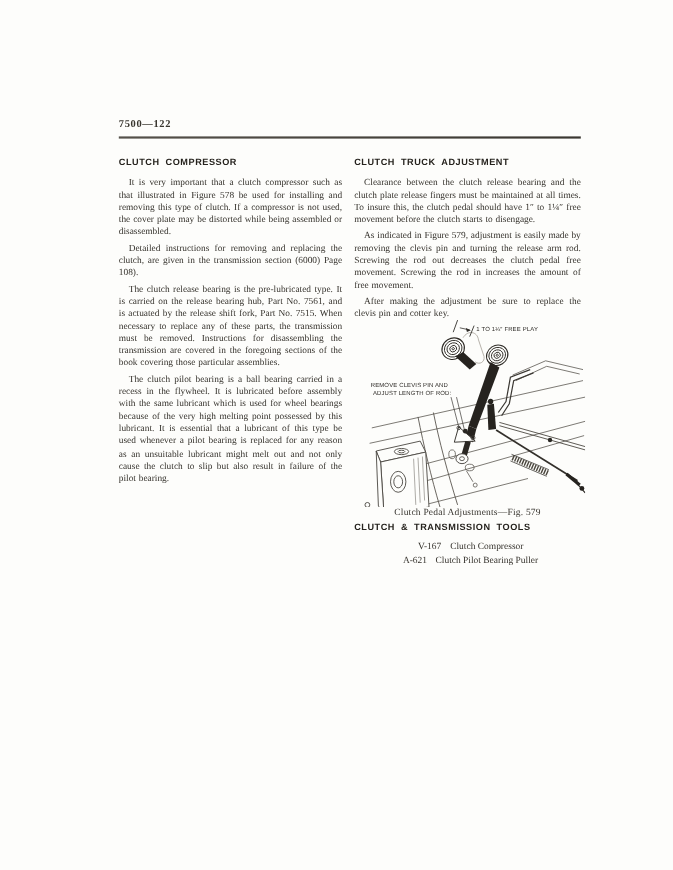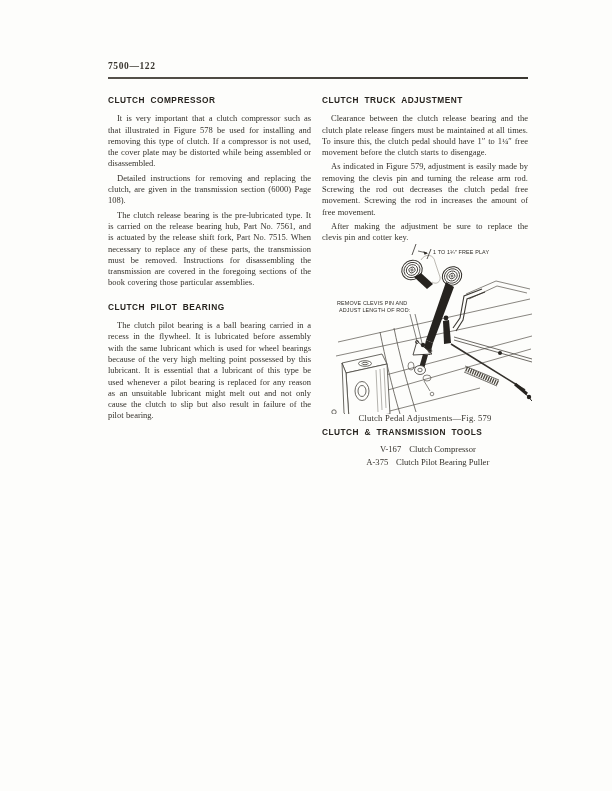--- a/index.html
+++ b/index.html
@@ -2,21 +2,21 @@
 <html><head>
 <meta charset="utf-8">
 <style>
   html,body{margin:0;padding:0;}
   body{
     width:612px;height:791px;position:relative;overflow:hidden;
     background:#fdfdfb;
     font-family:"Liberation Serif", serif;
     color:#312e29;
   }
-  .page{position:absolute;inset:0;}
+  .page{position:absolute;inset:0;margin-top:47px;}
   
   .hdr{position:absolute;left:108px;top:59px;width:420px;height:16px;}
   .hdr .pageno{
     position:absolute;left:0;top:2px;
     font-size:9.5px;font-weight:bold;letter-spacing:.6px;color:#39362f;
   }
   .hdr .title{
     position:absolute;left:0;right:0;top:0;text-align:center;
     font-size:10px;font-weight:bold;letter-spacing:1.2px;word-spacing:6px;color:#2e2b25;
   }
@@ -71,21 +71,20 @@
   <div class="col col-left">
     <div>
       <div class="sec-h first">CLUTCH COMPRESSOR</div>
       <p>It is very important that a clutch compressor such as that illustrated in Figure 578 be used for installing and removing this type of clutch. If a compressor is not used, the cover plate may be distorted while being assembled or disassembled.</p>
       <p>Detailed instructions for removing and replacing the clutch, are given in the transmission section (6000) Page 108).</p>
     </div>
     <div>
       <p>The clutch release bearing is the pre-lubricated type. It is carried on the release bearing hub, Part No. 7561, and is actuated by the release shift fork, Part No. 7515. When necessary to replace any of these parts, the transmission must be removed. Instructions for disassembling the transmission are covered in the foregoing sections of the book covering those particular assemblies.</p>
     </div>
     <div>
-      <div class="sec-h">CLUTCH PILOT BEARING</div>
       <p>The clutch pilot bearing is a ball bearing carried in a recess in the flywheel. It is lubricated before assembly with the same lubricant which is used for wheel bearings because of the very high melting point possessed by this lubricant. It is essential that a lubricant of this type be used whenever a pilot bearing is replaced for any reason as an unsuitable lubricant might melt out and not only cause the clutch to slip but also result in failure of the pilot bearing.</p>
     </div>
   </div>
 
   <div class="col col-right">
     <div>
       <div class="sec-h first">CLUTCH TRUCK ADJUSTMENT</div>
       <p>Clearance between the clutch release bearing and the clutch plate release fingers must be maintained at all times. To insure this, the clutch pedal should have 1″ to 1¼″ free movement before the clutch starts to disengage.</p>
       <p>As indicated in Figure 579, adjustment is easily made by removing the clevis pin and turning the release arm rod. Screwing the rod out decreases the clutch pedal free movement. Screwing the rod in increases the amount of free movement.</p>
       <p>After making the adjustment be sure to replace the clevis pin and cotter key.</p>
@@ -201,18 +200,18 @@
   </div>
   <div class="fig-caption">Clutch Pedal Adjustments—Fig. 579</div>
 
   <div class="tools">
     <div class="tools-h">CLUTCH &amp; TRANSMISSION TOOLS</div>
     <div class="tool-row">
       <span class="tool-code">V-167</span>
       <span>Clutch Compressor</span>
     </div>
     <div class="tool-row">
-      <span class="tool-code">A-375</span>
+      <span class="tool-code">A-621</span>
       <span>Clutch Pilot Bearing Puller</span>
     </div>
   </div>
 
 </div>
 
 </body></html>

